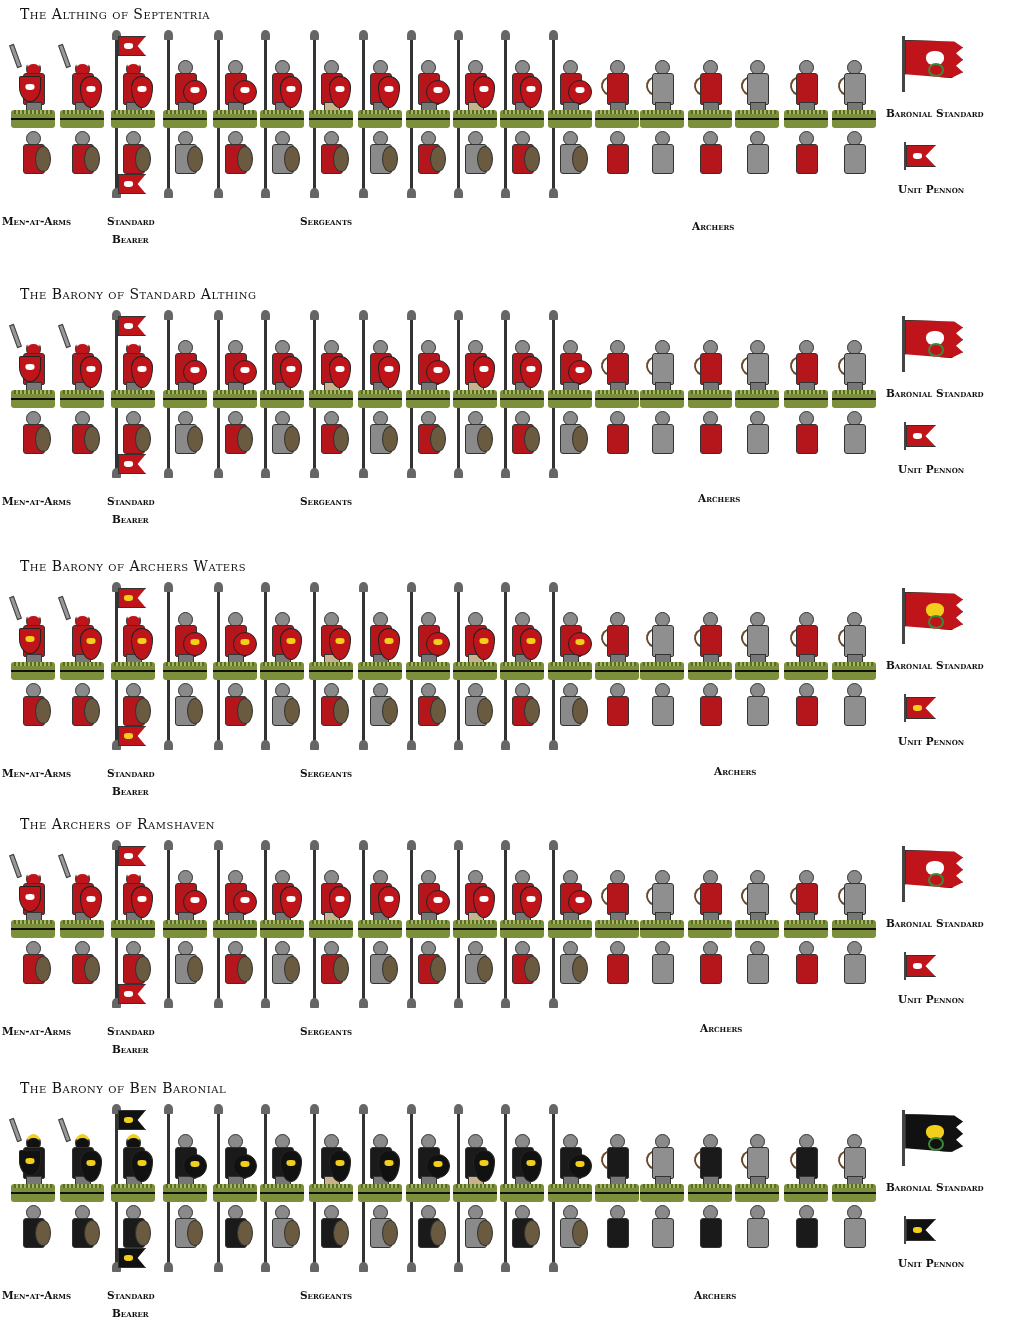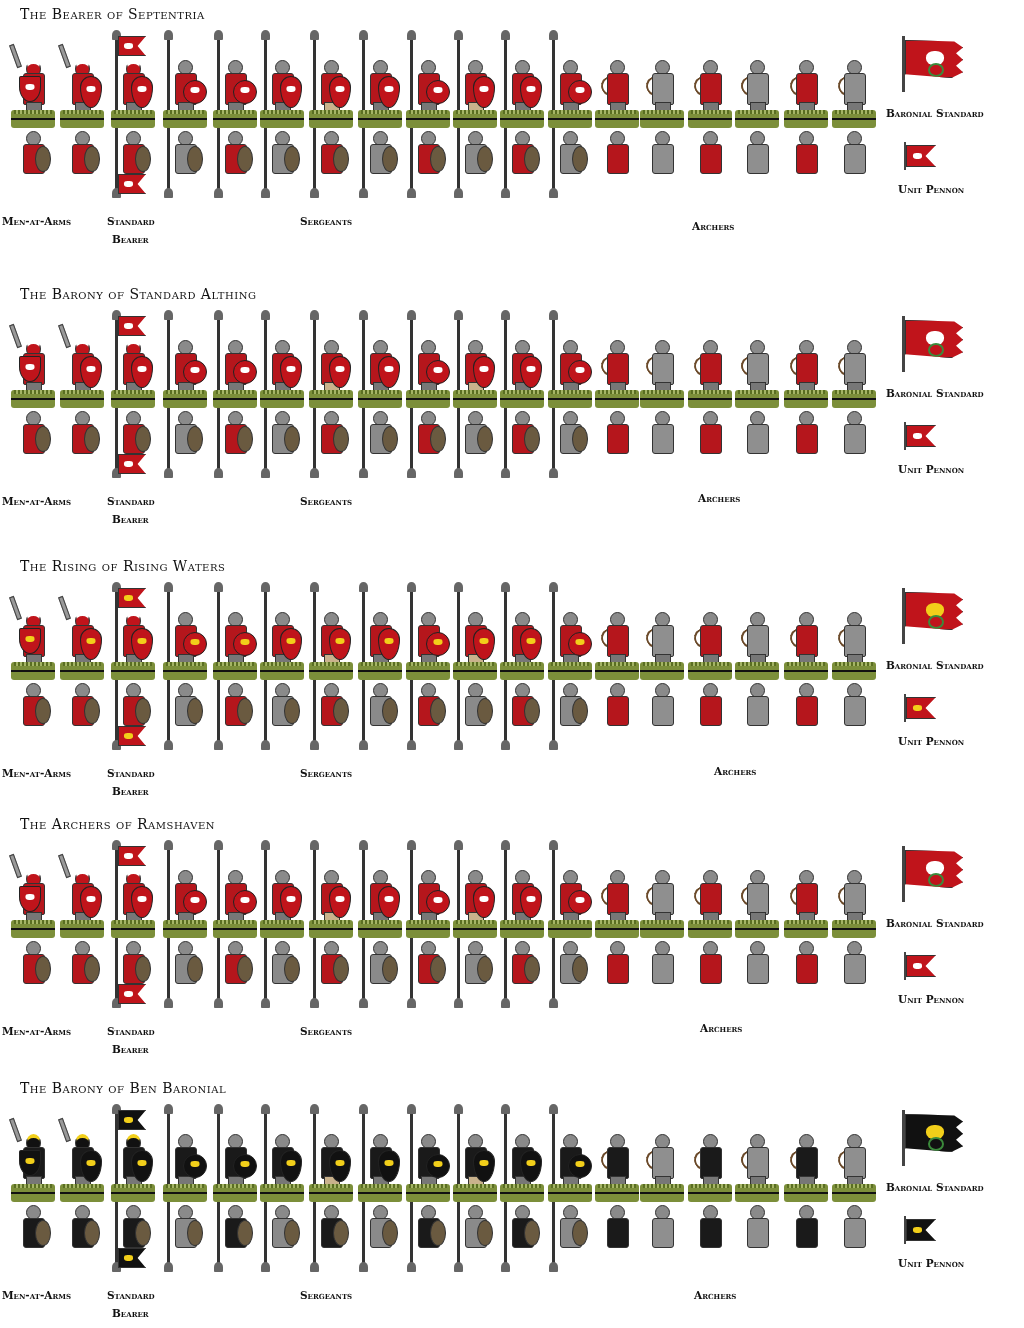--- a/index.html
+++ b/index.html
@@ -37,21 +37,21 @@
   .pen{position:absolute;}
   .pen .ppole{position:absolute;left:0;top:0;width:2px;height:28px;background:#444;}
   .pen .pflag{position:absolute;left:2px;top:3px;width:28px;height:20px;border:1px solid #333;clip-path:polygon(0 0,100% 0,65% 50%,100% 100%,0 100%);}
   .pen .pc{position:absolute;left:6px;top:7px;width:9px;height:6px;background:#fff;border-radius:40%;}
 </style>
 </head>
 <body>
 
 <div id="sheet">
     <div class="section" style="top: 0px;">
-      <div class="title">The Bearer of Septentria</div>
+      <div class="title">The Althing of Septentria</div>
       <div class="fig" style="left: 11px; top: 30px;">
         <div class="sword"></div>
         <div class="head hat" style="background:#c0141b;border-top-color:#ffffff"></div>
         <div class="body" style="background:#b5161c"></div>
         <div class="legs" style="background:#777"></div>
         <div class="shield heater" style="background:#c0141b">
           <div class="charge" style="background:#ffffff"></div>
         </div>
         <div class="base"></div>
         <div class="mirror">
@@ -627,21 +627,21 @@
       <div class="label" style="left: 886px; top: 104px;">Baronial Standard</div>
       <div class="pen" style="left: 904px; top: 142px;">
         <div class="ppole"></div>
         <div class="pflag" style="background:#c0141b">
           <div class="pc" style="background:#ffffff"></div>
         </div>
       </div>
       <div class="label" style="left: 898px; top: 180px;">Unit Pennon</div>
     </div>
     <div class="section" style="top: 552px;">
-      <div class="title">The Rising of Rising Waters</div>
+      <div class="title">The Barony of Archers Waters</div>
       <div class="fig" style="left: 11px; top: 30px;">
         <div class="sword"></div>
         <div class="head hat" style="background:#c0141b;border-top-color:#ffffff"></div>
         <div class="body" style="background:#b5161c"></div>
         <div class="legs" style="background:#777"></div>
         <div class="shield heater" style="background:#c0141b">
           <div class="charge" style="background:#f2cf1a"></div>
         </div>
         <div class="base"></div>
         <div class="mirror">

